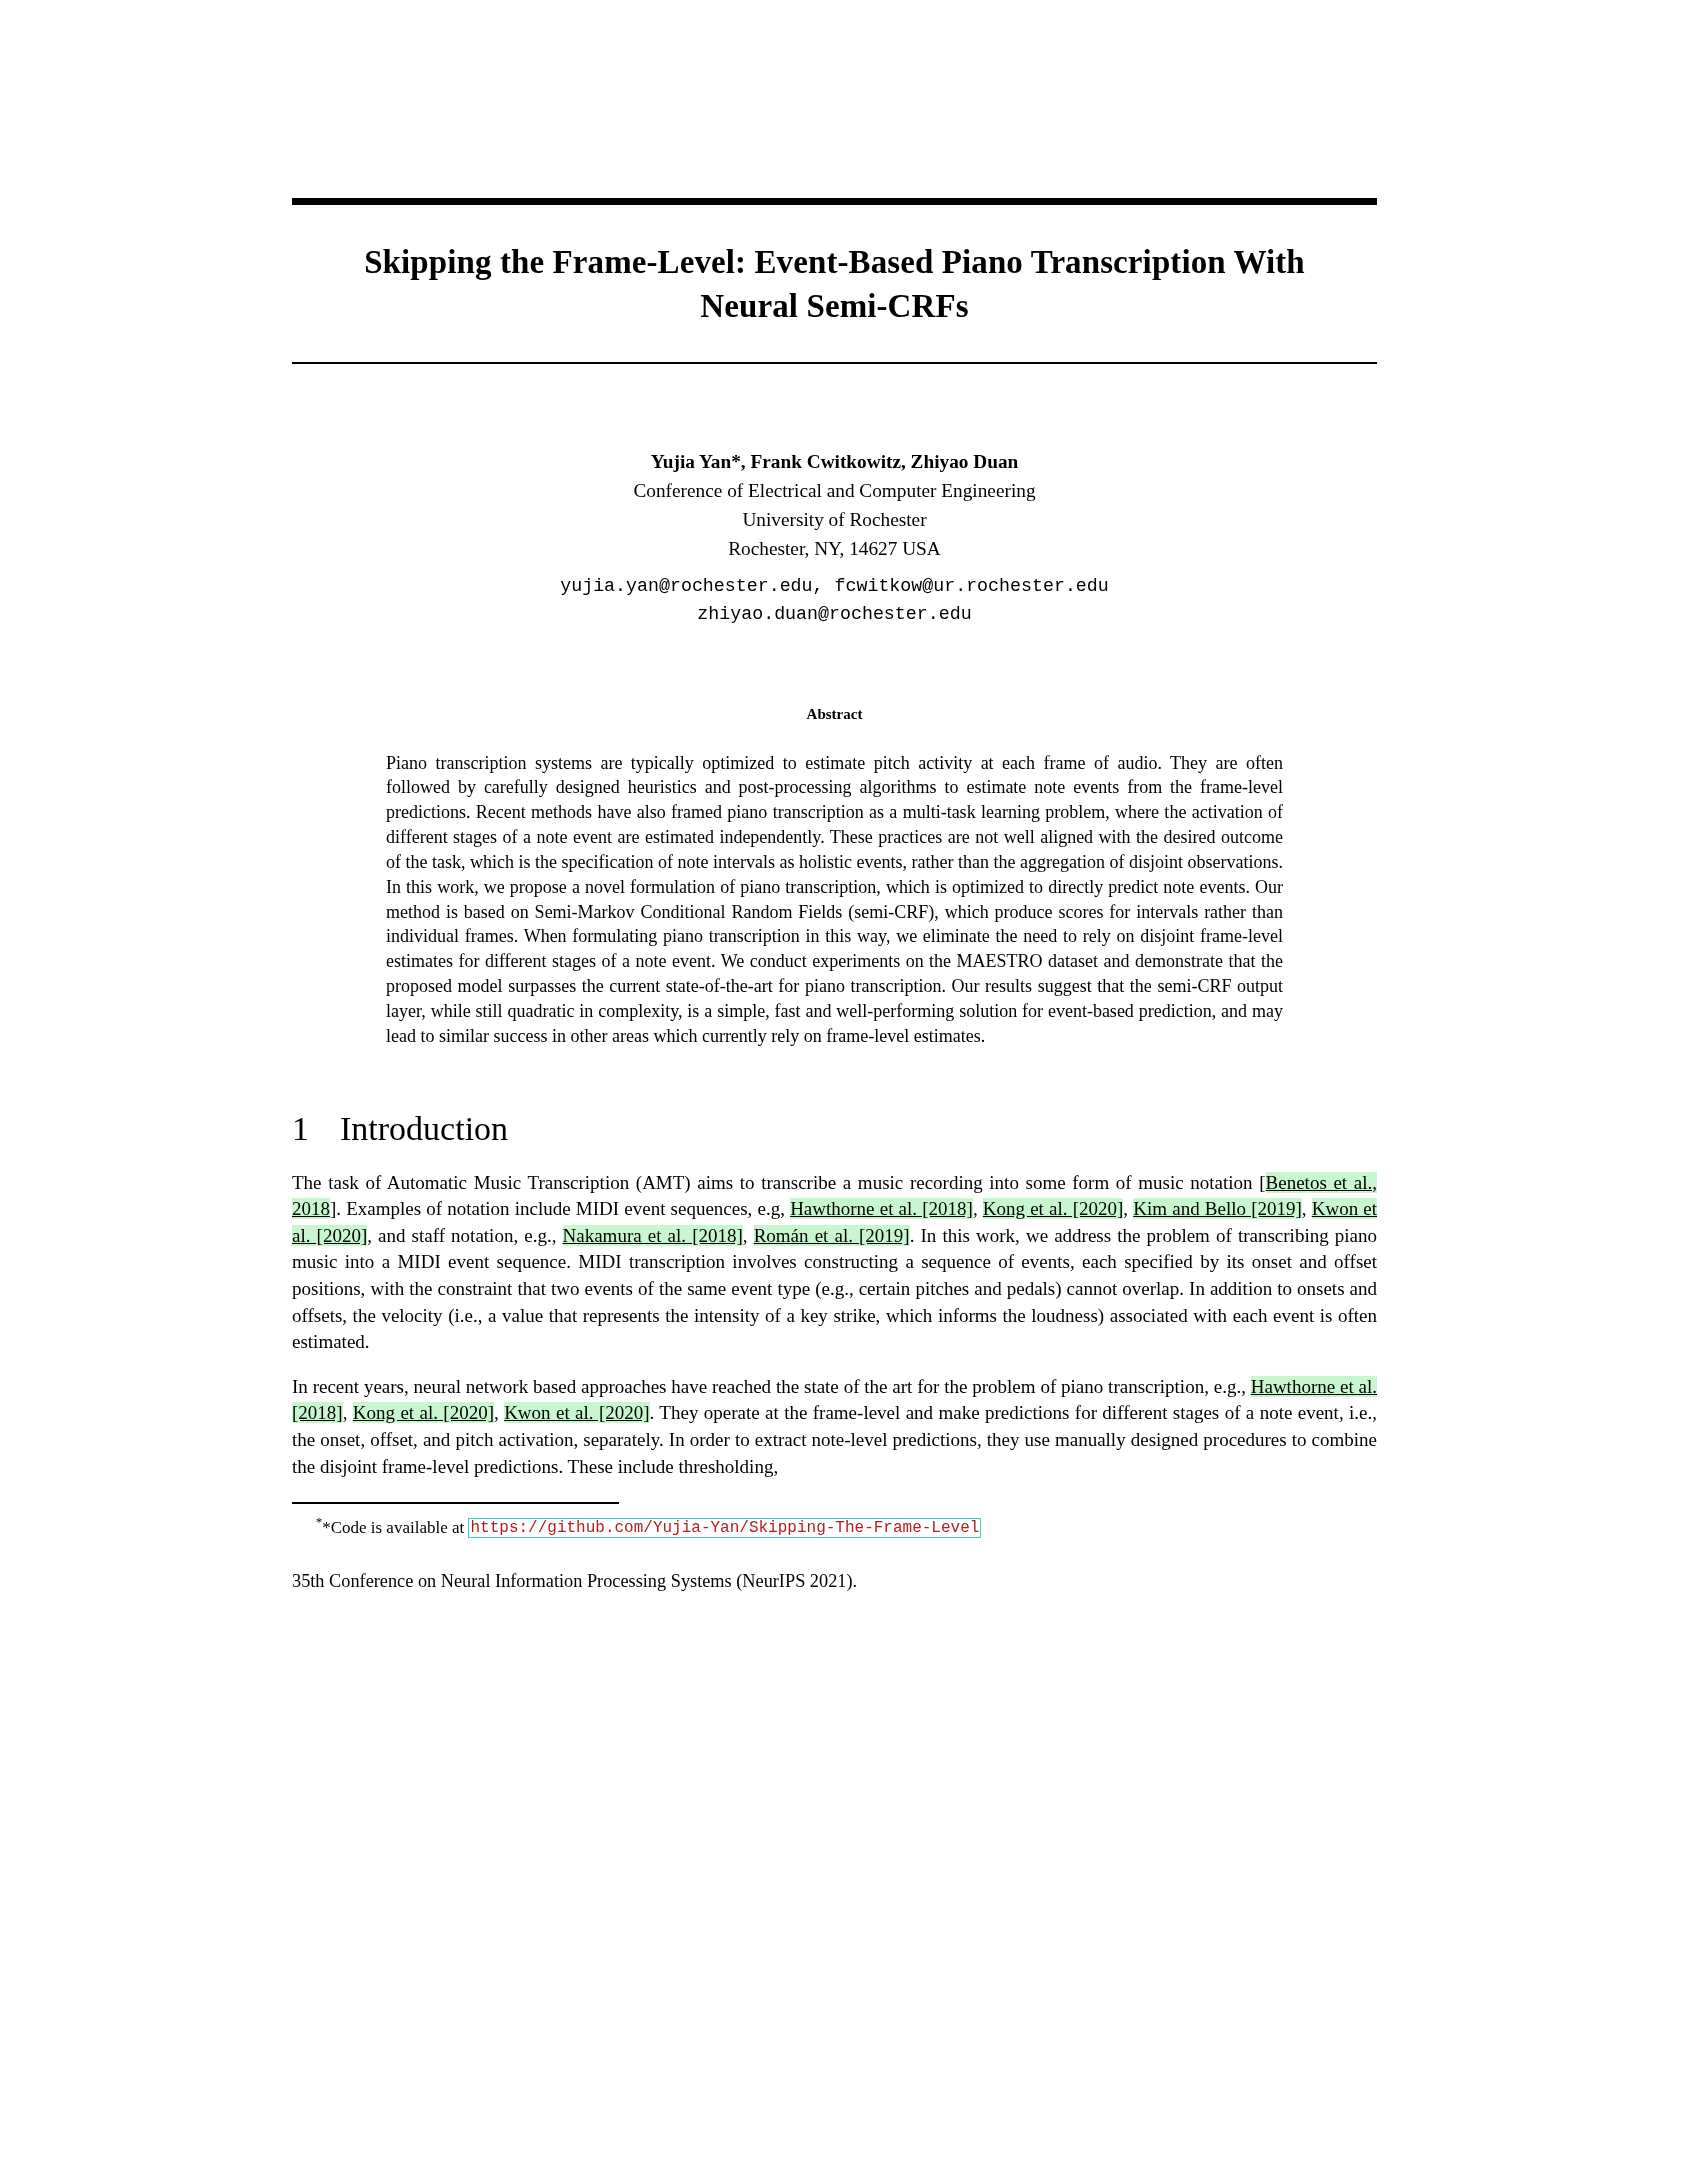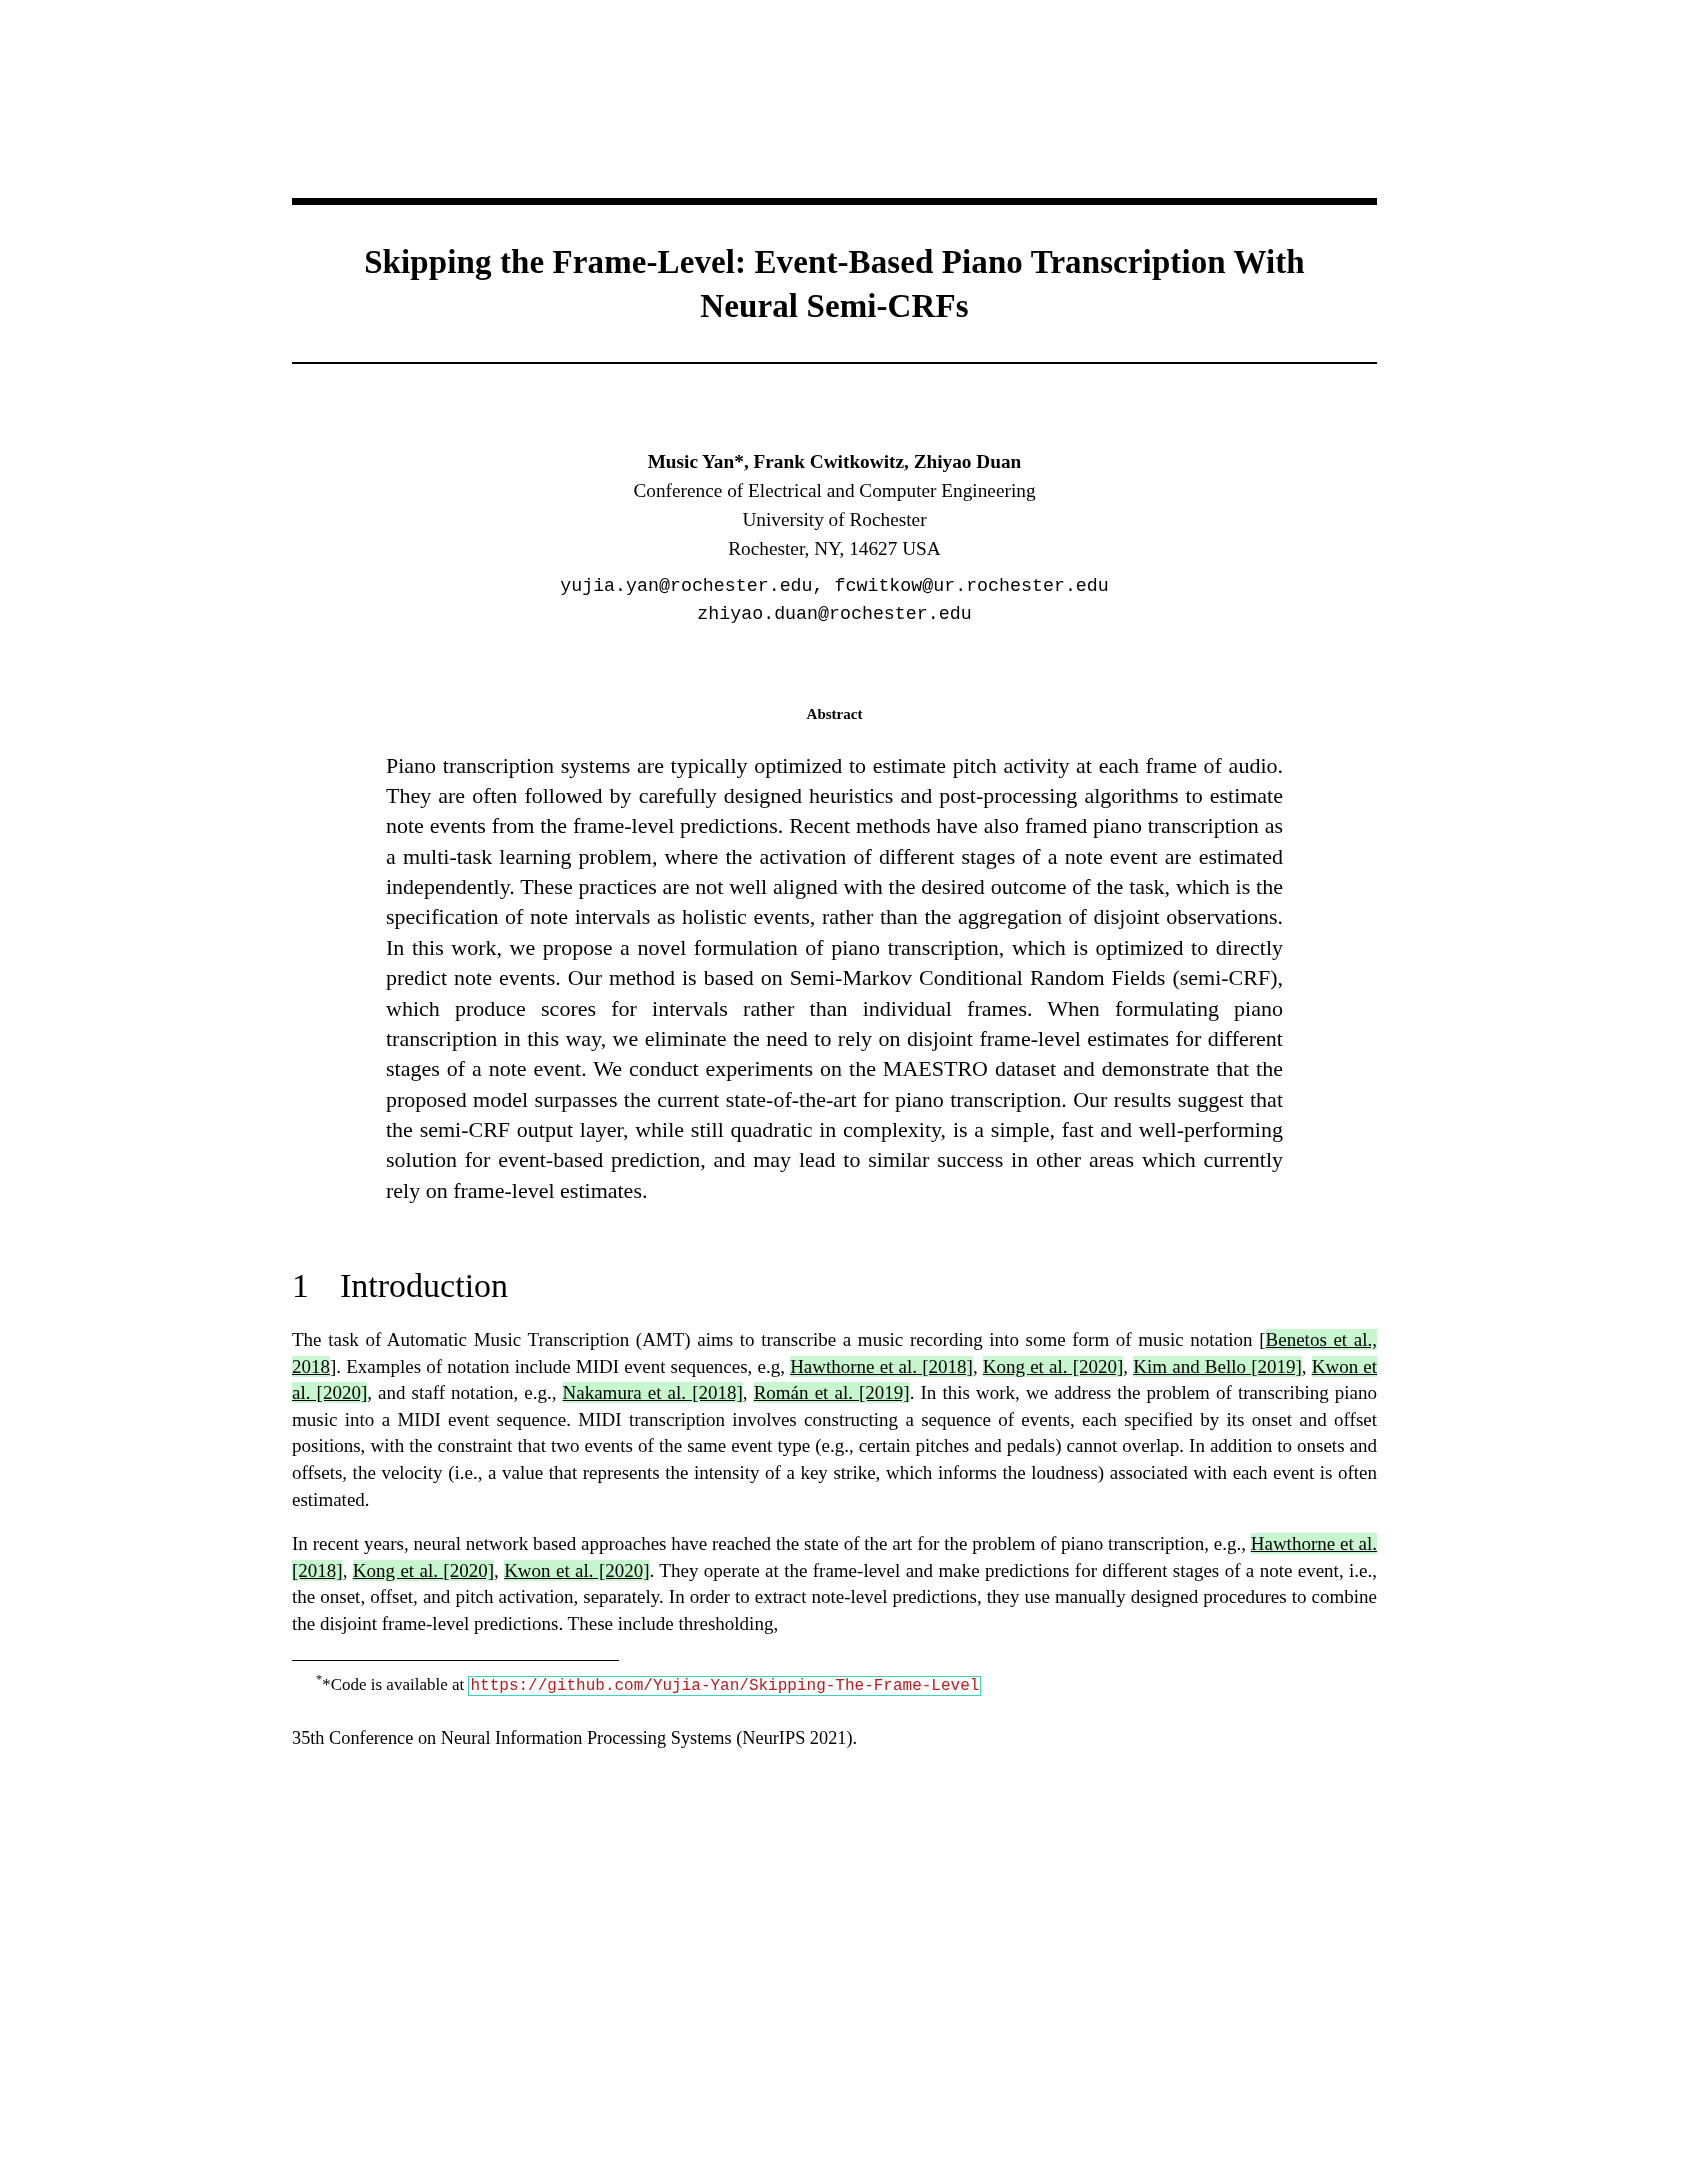--- a/index.html
+++ b/index.html
@@ -67,21 +67,21 @@
   }
   .abstract-head {
     text-align: center;
     font-size: 15px;
     font-weight: bold;
     margin-top: 77px;
     margin-bottom: 28px;
   }
   .abstract-body {
     margin: 0 94px 0 94px;
-    font-size: 22px;
+    font-size: 18px;
     line-height: 1.38;
     text-align: justify;
     text-justify: inter-word;
   }
   .section-head {
     font-size: 34px;
     font-weight: normal;
     margin-top: 61px;
     margin-bottom: 22px;
   }
@@ -133,21 +133,21 @@
 <div class="page">
   <div class="content">
 
     <div class="rule-top"></div>
 
     <div class="title">Skipping the Frame-Level: Event-Based Piano Transcription With Neural Semi-CRFs</div>
 
     <div class="rule-thin"></div>
 
     <div class="authors">
-      <span>Music Yan*, Frank Cwitkowitz, Zhiyao Duan</span>
+      <span>Yujia Yan*, Frank Cwitkowitz, Zhiyao Duan</span>
     </div>
     <div class="affil">
       <div>Conference of Electrical and Computer Engineering</div>
       <div>University of Rochester</div>
       <div>Rochester, NY, 14627 USA</div>
     </div>
     <div class="emails">
       <div>yujia.yan@rochester.edu, fcwitkow@ur.rochester.edu</div>
       <div>zhiyao.duan@rochester.edu</div>
     </div>

